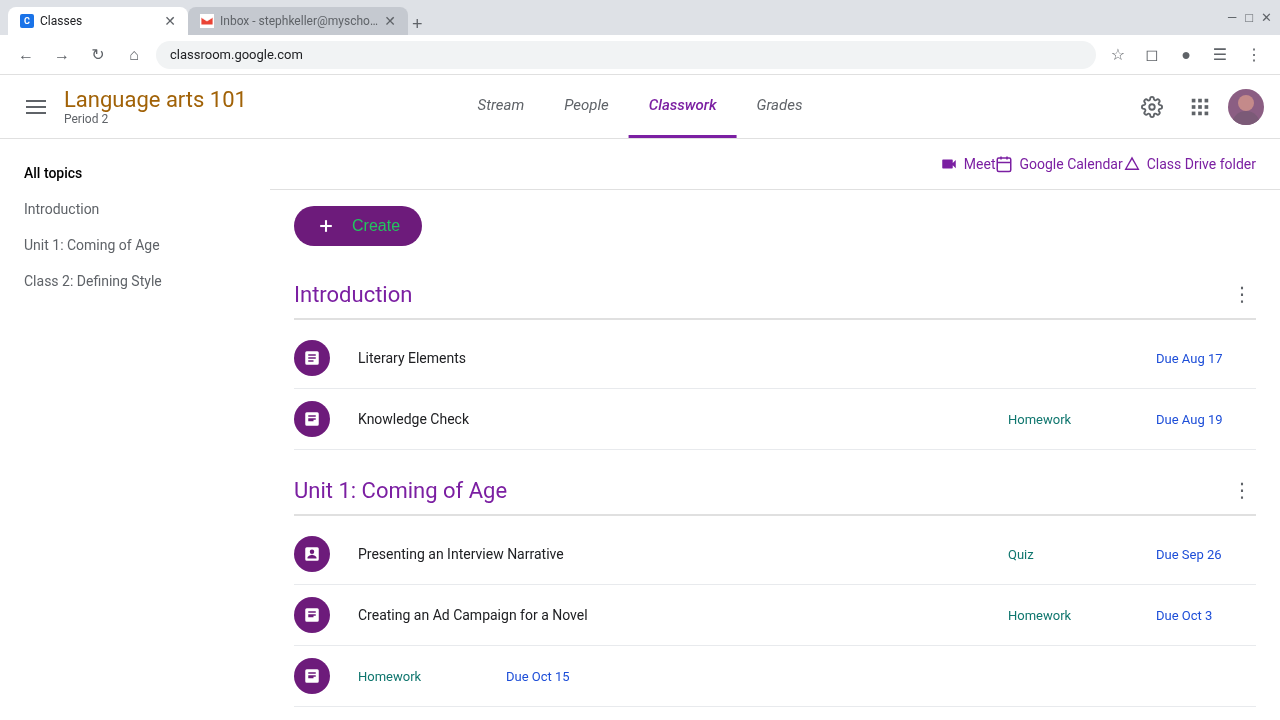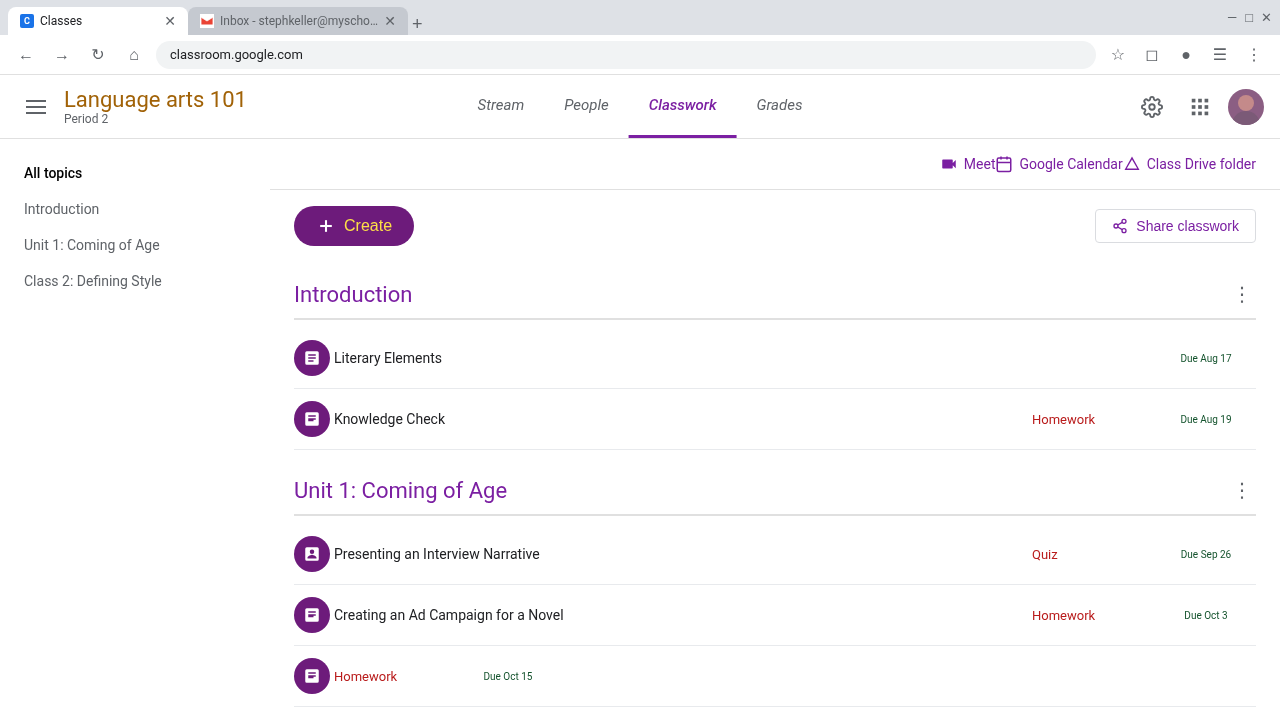--- a/index.html
+++ b/index.html
@@ -49,35 +49,35 @@
 
     
     .content-toolbar { display: flex; justify-content: flex-end; align-items: center; padding: 16px 24px 16px 24px; border-bottom: 1px solid #e0e0e0; }
     .toolbar-link { display: flex; align-items: center; gap: 6px; color: #7b1fa2; font-size: 14px; cursor: pointer; text-decoration: none; }
 
     
     .classwork-area { padding: 16px 24px; }
 
     
     .create-row { display: flex; justify-content: space-between; align-items: center; margin-bottom: 24px; }
-    .create-btn { display: flex; align-items: center; gap: 8px; background: #6d1b7b; color: #fde047; border: none; border-radius: 24px; padding: 10px 22px; font-size: 16px; cursor: pointer; font-weight: 500; }
+    .create-btn { display: flex; align-items: center; gap: 16px; background: #6d1b7b; color: #22c55e; border: none; border-radius: 24px; padding: 10px 22px; font-size: 16px; cursor: pointer; font-weight: 500; }
     .share-btn { display: flex; align-items: center; gap: 8px; border: 1px solid #dadce0; background: #fff; color: #7b1fa2; border-radius: 4px; padding: 8px 16px; font-size: 14px; cursor: pointer; }
 
     
     .topic-section { margin-bottom: 16px; }
     .topic-header { display: flex; justify-content: space-between; align-items: center; padding: 8px 0; border-bottom: 2px solid #e0e0e0; margin-bottom: 8px; }
     .topic-title { font-size: 22px; color: #7b1fa2; font-weight: 400; }
     .topic-menu { background: none; border: none; cursor: pointer; color: #5f6368; font-size: 20px; padding: 4px; border-radius: 50%; }
 
     
-    .assignment-item { display: flex; align-items: center; padding: 12px 0; border-bottom: 1px solid #e8eaed; gap: 4px; cursor: pointer; }
+    .assignment-item { display: flex; align-items: center; padding: 12px 0; border-bottom: 1px solid #e8eaed; gap: 28px; cursor: pointer; }
     .assignment-icon { width: 36px; height: 36px; border-radius: 50%; background: #6d1b7b; display: flex; align-items: center; justify-content: center; color: #fff; font-size: 16px; flex-shrink: 0; }
     .assignment-name { flex: 1; font-size: 14px; color: #202124; }
-    .assignment-type { color: #b91c1c; font-size: 13px; width: 120px; }
-    .assignment-due { color: #14532d; font-size: 10px; width: 100px; text-align: center; }
+    .assignment-type { color: #0f766e; font-size: 13px; width: 120px; }
+    .assignment-due { color: #1d4ed8; font-size: 13px; width: 100px; text-align: left; }
 
     
     .favicon-classes { background: #1a73e8; border-radius: 2px; width: 14px; height: 14px; display: flex; align-items: center; justify-content: center; color: white; font-size: 9px; font-weight: bold; }
   </style>
 </head>
 <body>
 
 <div class="browser-chrome">
   <div class="browser-tabs">
     <div class="browser-tab">
@@ -225,30 +225,20 @@
       <div class="classwork-area">
 
         <div class="create-row">
           <button class="create-btn">
             <svg width="20" height="20" viewBox="0 0 24 24" fill="white">
                 <line x1="12" y1="5" x2="12" y2="19" stroke="white" stroke-width="2.5"></line>
                 <line x1="5" y1="12" x2="19" y2="12" stroke="white" stroke-width="2.5"></line>
               </svg>
             <span>Create</span>
           </button>
-          <button class="share-btn">
-            <svg width="16" height="16" viewBox="0 0 24 24" fill="none" stroke="#7b1fa2" stroke-width="2">
-                <circle cx="18" cy="5" r="3"></circle>
-                <circle cx="6" cy="12" r="3"></circle>
-                <circle cx="18" cy="19" r="3"></circle>
-                <line x1="8.59" y1="13.51" x2="15.42" y2="17.49"></line>
-                <line x1="15.41" y1="6.51" x2="8.59" y2="10.49"></line>
-              </svg>
-            <span>Share classwork</span>
-          </button>
         </div>
 
         <div class="topic-section">
           <div class="topic-header">
             <h2 class="topic-title">Introduction</h2>
             <button class="topic-menu">⋮</button>
           </div>
 
           <div class="assignment-item">
             <div class="assignment-icon">

